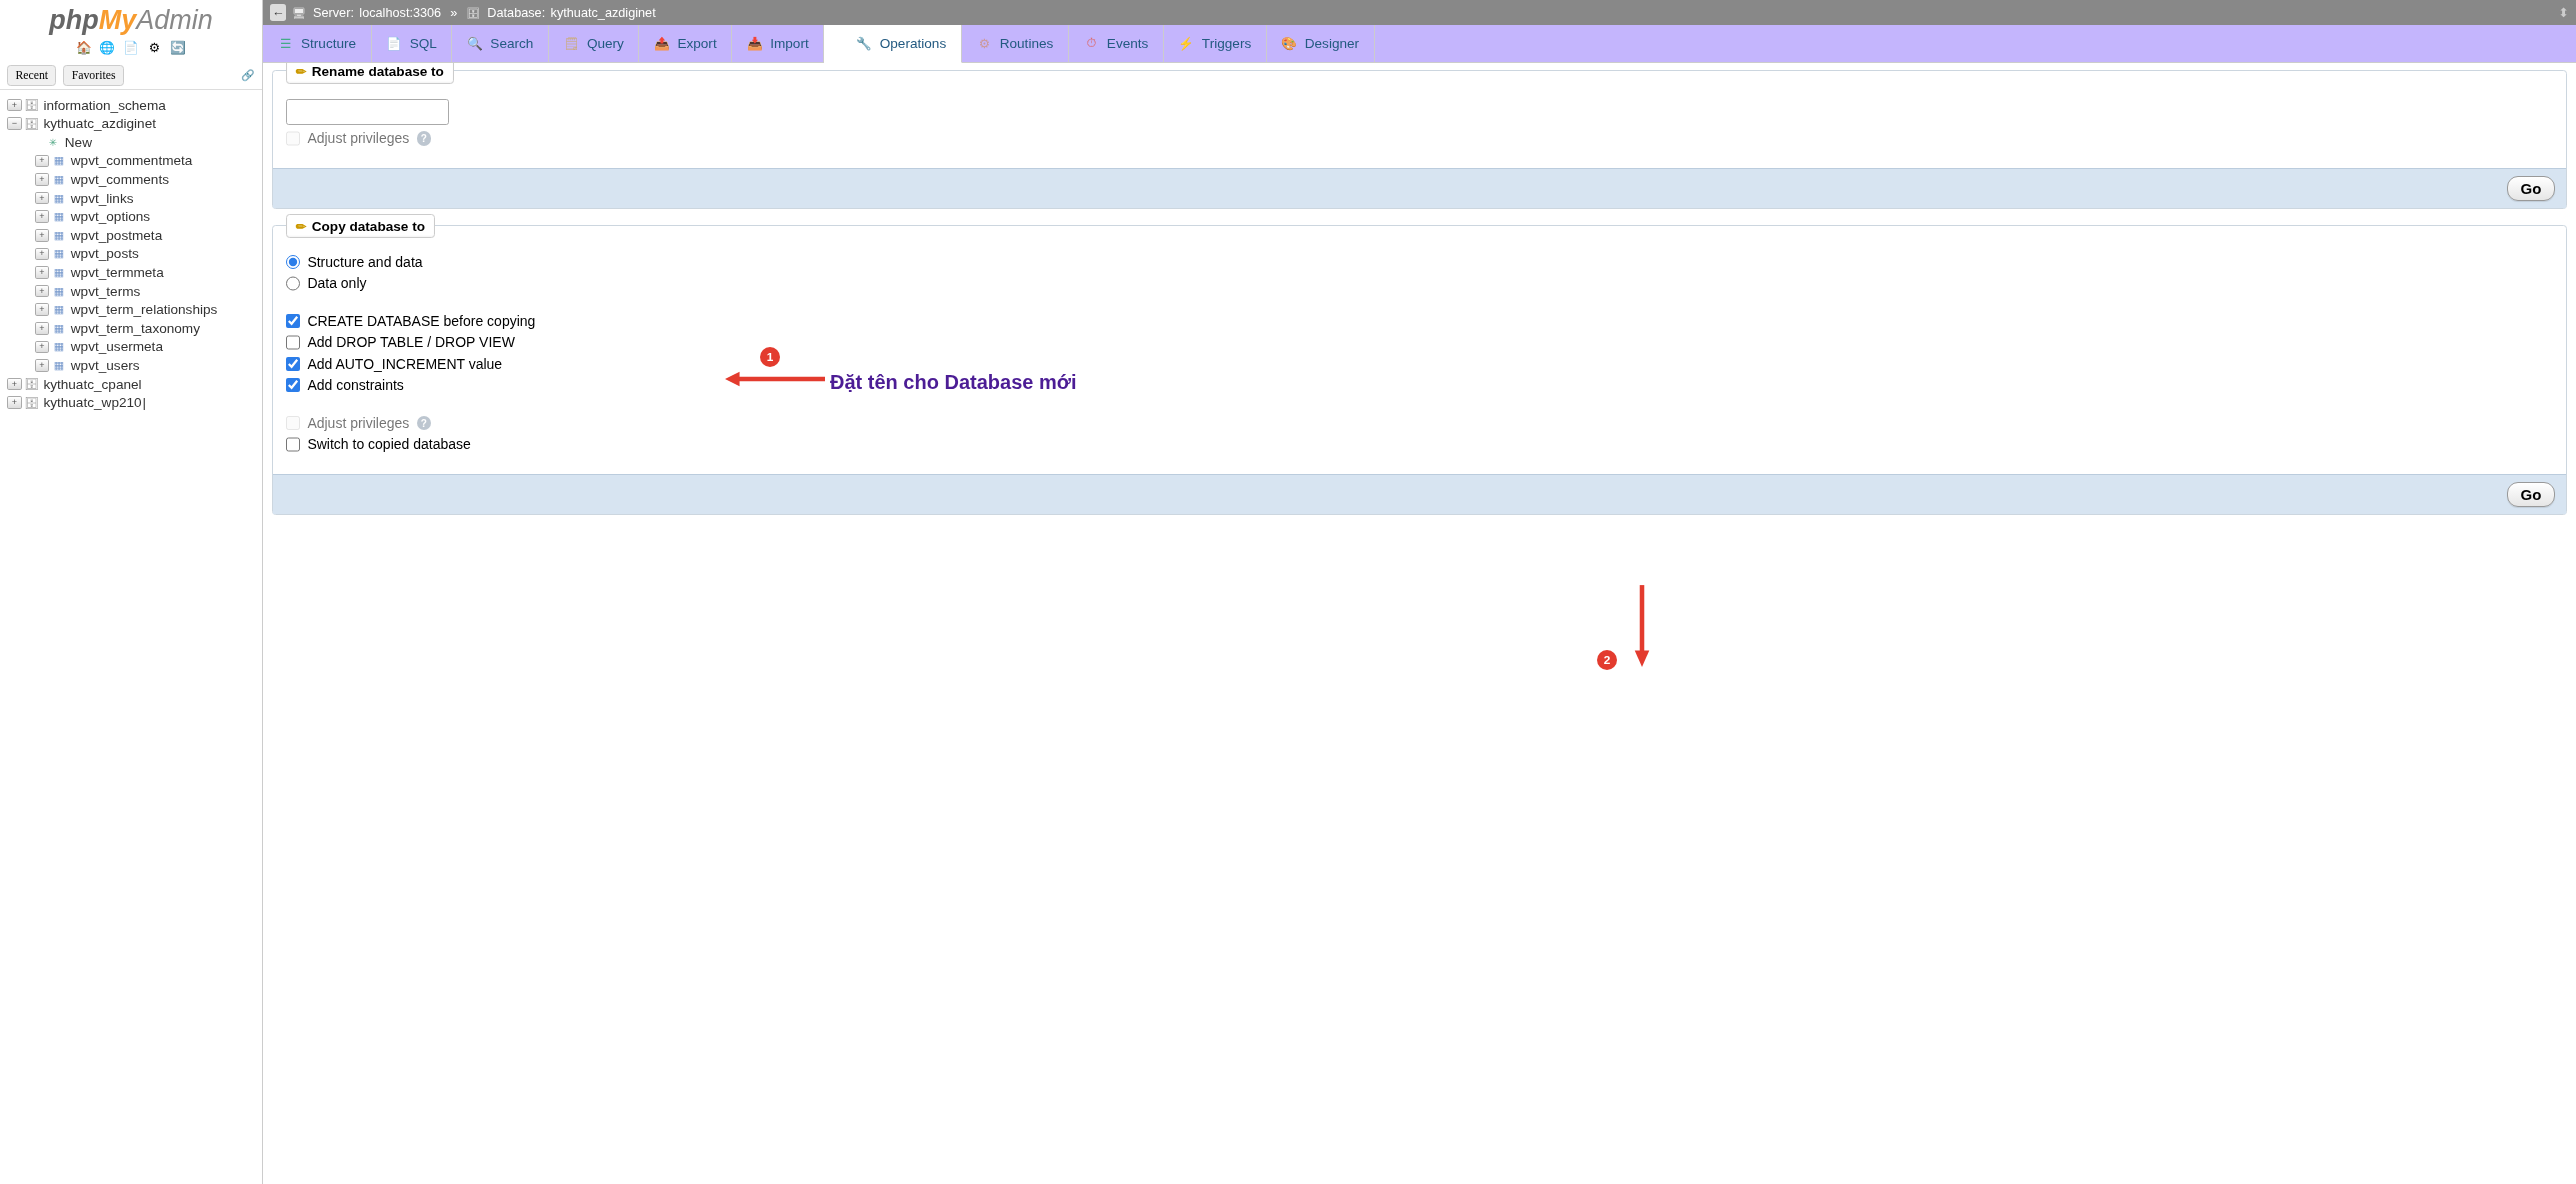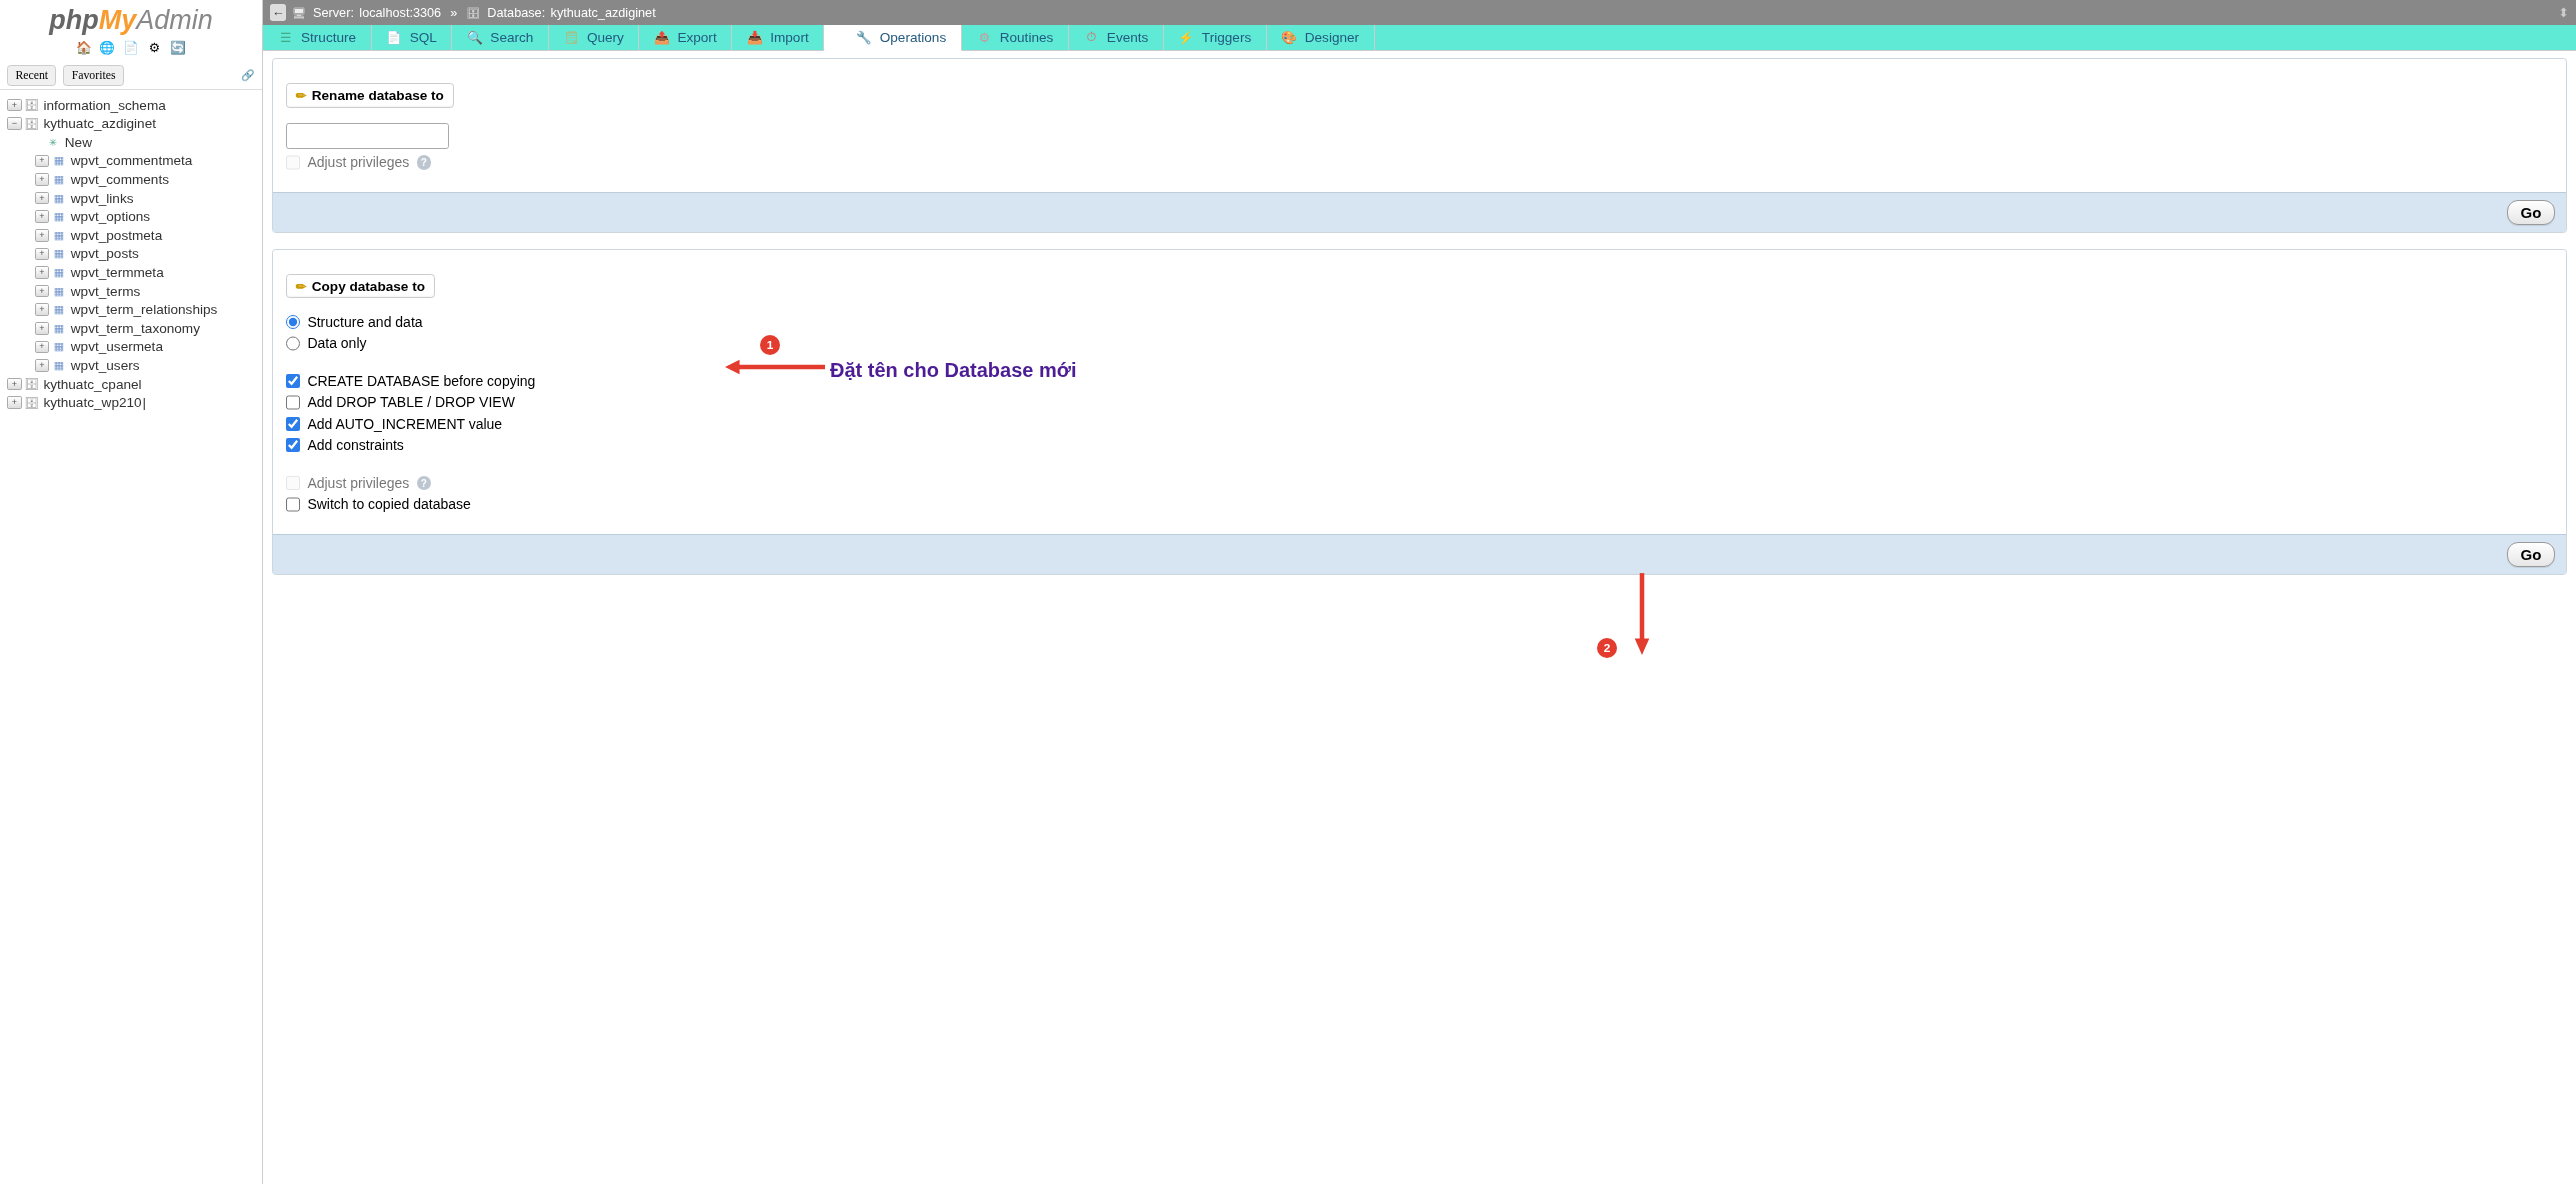--- a/index.html
+++ b/index.html
@@ -34,40 +34,40 @@
 
 .main { flex: 1; display: flex; flex-direction: column; background: #fff; overflow: hidden; }
 .topbar { background: #888; color: #fff; height: 25px; display: flex; align-items: center; padding: 0 7.2px; font-size: 12.7px; gap: 5.4px; }
 .topbar .back { background:#ddd; color:#333; border-radius:2.7px; width:16.3px; height:16.3px; display:inline-flex; align-items:center; justify-content:center; font-size:12.7px; cursor:pointer; }
 .topbar .sep { margin: 0 3.6px; }
 .topbar .srv-icon::before { content:"🖥"; font-size:11px; margin-right:1.8px; opacity:.85; }
 .topbar .db-icon-t::before { content:"🗄"; font-size:11px; margin-right:1.8px; opacity:.85; }
 .topbar a { color:#fff; text-decoration:none; }
 .topbar .right-pin { margin-left:auto; color:#ccc; cursor:pointer; }
 
-.tabnav { display: flex; background: #5eead4; border-bottom: 0.9px solid #ccc; height: 26px; }
+.tabnav { display: flex; background: #c4b5fd; border-bottom: 0.9px solid #ccc; height: 38px; }
 .tabnav .tab { display: flex; align-items: center; padding: 0 14.5px; border-right: 0.9px solid #ccc; cursor: pointer; font-size: 13.6px; color: #235a81; white-space: nowrap; gap: 7.2px; }
 .tabnav .tab.active { background: #fff; border-bottom: 1.8px solid #fff; margin-bottom: -0.9px; font-weight: 500; padding-left: 32px; }
 .tabnav .tab .ti { width: 16.3px; height: 16.3px; display: inline-flex; align-items:center; justify-content:center; font-size:12.7px; }
 .tabnav .tab:first-child { border-left: none; }
 .tab .ti.structure::before{content:"☰"; color:#4a8;}
 .tab .ti.sql::before{content:"📄"; color:#7ae;filter:grayscale(.3);}
 .tab .ti.search::before{content:"🔍";}
 .tab .ti.query::before{content:"🗒"; color:#ca6;}
 .tab .ti.export::before{content:"📤"; color:#9bd;}
 .tab .ti.import::before{content:"📥"; color:#d99;}
 .tab .ti.ops::before{content:"🔧"; color:#888;}
 .tab .ti.routines::before{content:"⚙"; color:#c99;}
 .tab .ti.events::before{content:"⏱"; color:#d66;}
 .tab .ti.triggers::before{content:"⚡"; color:#aaa;}
 .tab .ti.designer::before{content:"🎨"; color:#88c;}
 
 .content { padding: 7.2px 9px; overflow-y: auto; flex: 1; background:#fff; }
 .fieldset { border: 0.9px solid #ccd6df; border-radius: 3.6px; margin-bottom: 16.3px; background: #fff; }
-.fieldset .legend { display: inline-flex; align-items:center; gap: 5.4px; position: relative; top: -11.8px; left: 12.7px; background: #fff; border: 0.9px solid #ccc; border-radius: 3.6px; padding: 3.6px 9px; font-size: 13.6px; font-weight:600; box-shadow: inset 0 -0.9px 1.8px rgba(0,0,0,.05); margin-top: 36px; }
+.fieldset .legend { display: inline-flex; align-items:center; gap: 5.4px; position: relative; top: -11.8px; left: 12.7px; background: #fff; border: 0.9px solid #ccc; border-radius: 3.6px; padding: 3.6px 9px; font-size: 13.6px; font-weight:600; box-shadow: inset 0 -0.9px 1.8px rgba(0,0,0,.05); }
 .fieldset .legend .pencil::before { content:"✏"; color:#c90; font-size:12.7px; }
 .fieldset .body { padding: 3.6px 12.7px 16.3px; margin-top:-5.4px; }
 .fieldset input[type=text] { border: 0.9px solid #aaa; border-radius: 2.7px; padding: 4.5px 5.4px; font-size: 13.6px; width: 163px; }
 .row { display: flex; align-items: center; gap: 7.2px; margin: 5.4px 0; }
 .row input[type=checkbox], .row input[type=radio] { width: 14.5px; height: 14.5px; accent-color:#2b7de9; }
 .row.disabled { opacity: .55; }
 .row label { font-size: 14px; }
 .help-icon { width:14.5px; height:14.5px; border-radius:50%; background:#89a; color:#fff; display:inline-flex; align-items:center; justify-content:center; font-size:10px; font-weight:bold; }
 .footer-bar { background: #d7e4f1; border-top: 0.9px solid #bcd; padding: 7.2px 11px; display: flex; justify-content: flex-end; }
 .go-btn { background: linear-gradient(#fff, #e6e6e6); border: 0.9px solid #999; border-radius: 11px; padding: 2.7px 12.7px; font-size: 15px; font-weight: 600; cursor: pointer; box-shadow: 0 0.9px 0.9px rgba(0,0,0,.1); }

